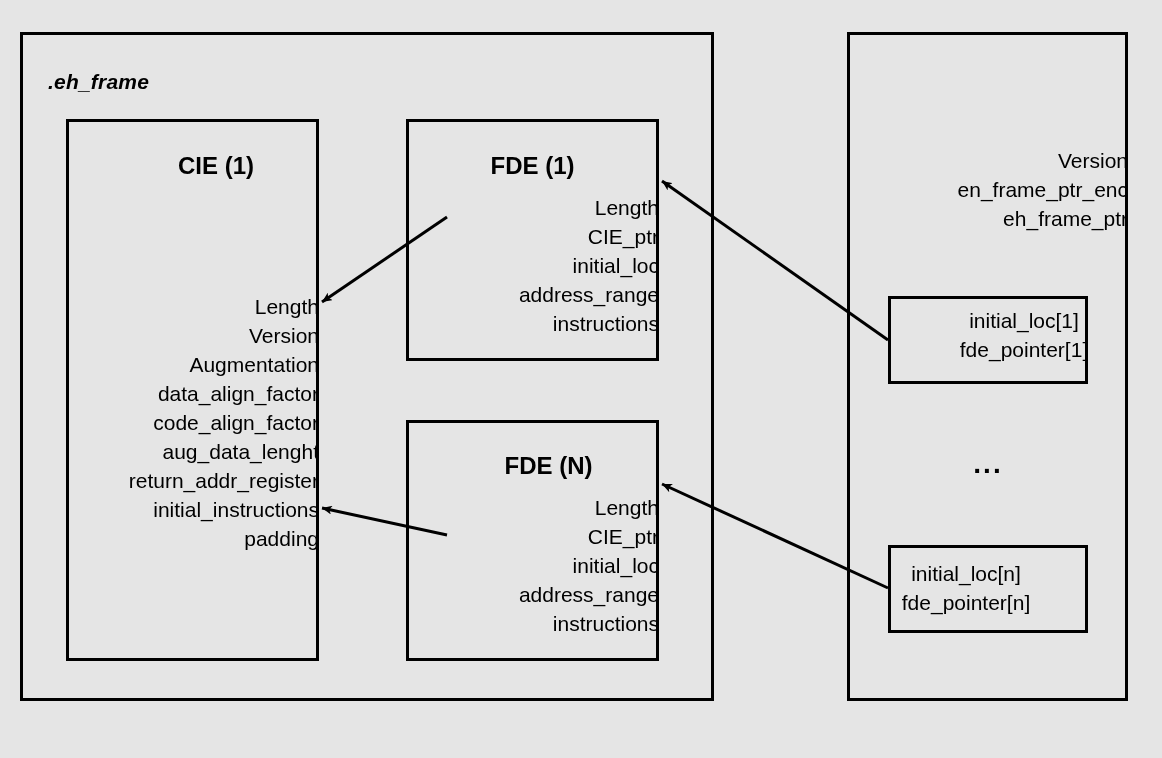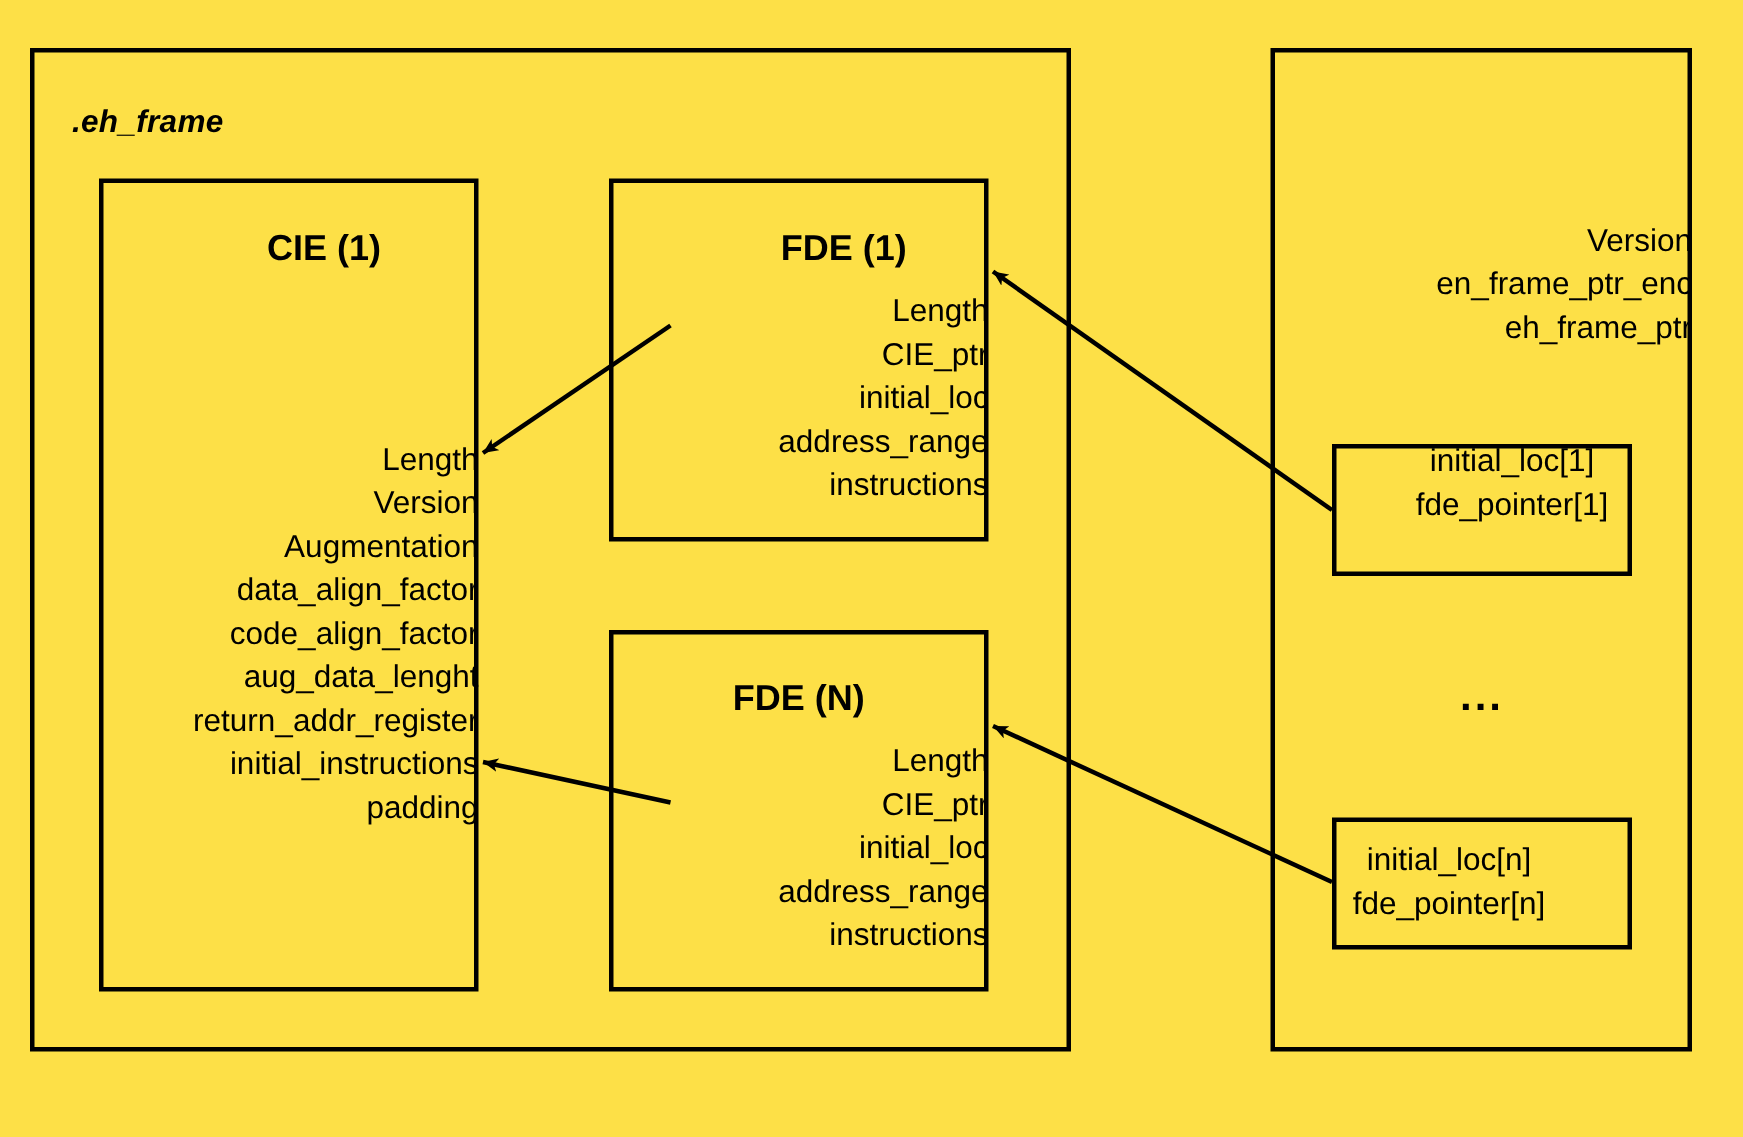--- a/index.html
+++ b/index.html
@@ -9,21 +9,21 @@
     background: #ffffff;
   }
   body {
     font-family: "Liberation Sans", sans-serif;
     color: #000000;
   }
   #diagram {
     position: relative;
     width: 1162px;
     height: 758px;
-    background: #fde047;
+    background: #e5e5e5;
     overflow: hidden;
   }
   .box {
     position: absolute;
     box-sizing: border-box;
     border: 3px solid #000000;
     background: transparent;
   }
   .section-label {
     position: absolute;
@@ -95,49 +95,49 @@
     <div>Augmentation</div>
     <div>data_align_factor</div>
     <div>code_align_factor</div>
     <div>aug_data_lenght</div>
     <div>return_addr_register</div>
     <div>initial_instructions</div>
     <div>padding</div>
   </div>
 
   <div class="box" style="left:406px; top:119px; width:253px; height:242px;"></div>
-  <div class="block-title" style="left:406px; top:152px; width:253px;padding-left:30px;">FDE (1)</div>
+  <div class="block-title" style="left:406px; top:152px; width:253px;">FDE (1)</div>
   <div class="field-list" style="left:406px; top:193px; width:253px;">
     <div>Length</div>
     <div>CIE_ptr</div>
     <div>initial_loc</div>
     <div>address_range</div>
     <div>instructions</div>
   </div>
 
   <div class="box" style="left:406px; top:420px; width:253px; height:241px;"></div>
-  <div class="block-title" style="left:406px; top:452px; width:253px;">FDE (N)</div>
+  <div class="block-title" style="left:406px; top:452px; width:253px;padding-left:16px;">FDE (N)</div>
   <div class="field-list" style="left:406px; top:493px; width:253px;">
     <div>Length</div>
     <div>CIE_ptr</div>
     <div>initial_loc</div>
     <div>address_range</div>
     <div>instructions</div>
   </div>
 
   <div class="box" style="left:847px; top:32px; width:281px; height:669px;"></div>
 
   <div class="field-list" style="left:847px; top:146px; width:281px;">
     <div>Version</div>
     <div>en_frame_ptr_enc</div>
     <div>eh_frame_ptr</div>
   </div>
 
   <div class="box" style="left:888px; top:296px; width:200px; height:88px;"></div>
-  <div class="entry-fields" style="left:888px; top:293px; width:240px;">
+  <div class="entry-fields" style="left:888px; top:306px; width:240px;padding-left:16px;">
     <div>initial_loc[1]</div>
     <div>fde_pointer[1]</div>
   </div>
 
   <div class="ellipsis" style="left:888px; top:448px; width:200px;">...</div>
 
   <div class="box" style="left:888px; top:545px; width:200px; height:88px;"></div>
   <div class="entry-fields" style="left:866px; top:559px; width:200px;">
     <div>initial_loc[n]</div>
     <div>fde_pointer[n]</div>

